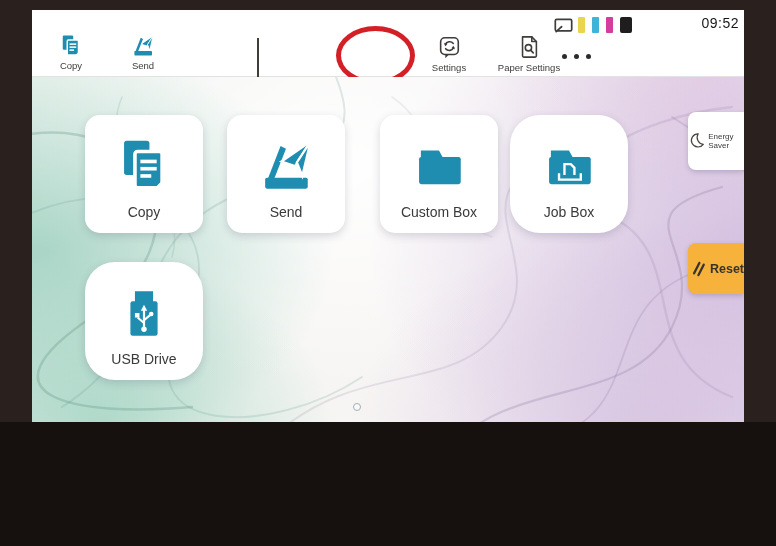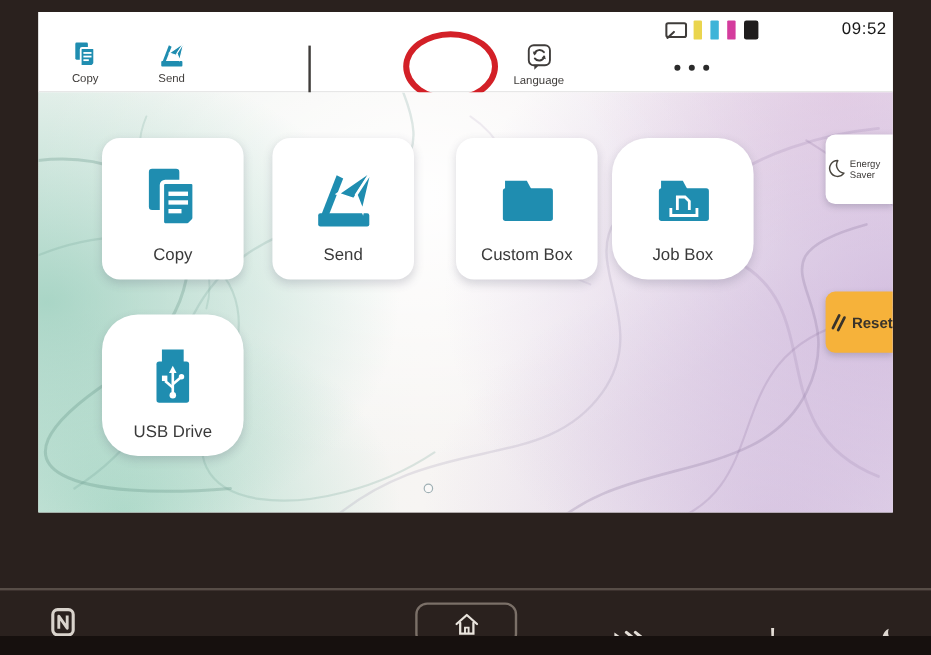--- a/index.html
+++ b/index.html
@@ -1,17 +1,17 @@
 <!DOCTYPE html>
 <html style="--teal: #1f8db0; --yellow: #f6b23a; --red: #d32027;"><head>
 <meta charset="utf-8">
 <style>
   html,body{margin:0;padding:0;background:#16100e;}
   *{box-sizing:border-box;font-family:"Liberation Sans",sans-serif;}
-  #stage{position:relative;width:776px;height:530px;background:#2a211e;overflow:hidden;margin:0 auto;}
+  #stage{position:relative;width:776px;height:422px;background:#2a211e;overflow:hidden;margin:0 auto;}
 
   
   #screen{position:absolute;left:32px;top:10px;width:712px;height:417px;background:#fff;}
 
   
   #header{position:absolute;left:0;top:0;width:712px;height:67px;background:#fff;border-bottom:1px solid #e2e2e2;}
   .time{position:absolute;right:5px;top:5px;font-size:14px;color:#181818;letter-spacing:.5px;}
   .cast{position:absolute;left:522px;top:8px;}
   .toner{position:absolute;top:7px;width:7px;height:16px;border-radius:1px;}
   .toner.k{width:12px;border-radius:2px;}
@@ -113,21 +113,30 @@
 
       <div class="hbtn" style="left:381px;width:72px">
         <svg width="26" height="26" viewBox="0 0 28 28">
           <rect x="5" y="4" width="19" height="18" rx="4.5" class="dk"></rect>
           <polygon points="10,21.5 10,26 14.5,21.5" fill="#3f3c3a"></polygon>
           <path d="M18.6 10.2 A5 5 0 0 0 10 11.5" class="dk" stroke-width="1.5"></path>
           <path d="M10.4 15.8 A5 5 0 0 0 19 14.5" class="dk" stroke-width="1.5"></path>
           <polygon points="8.6,9.5 10.2,13.3 12.4,10.6" fill="#3f3c3a"></polygon>
           <polygon points="20.4,16.5 18.8,12.7 16.6,15.4" fill="#3f3c3a"></polygon>
         </svg>
-        <span class="lbl">Language</span>
+        <span class="lbl">Settings</span>
+      </div>
+      <div class="hbtn" style="left:453px;width:88px">
+        <svg width="24" height="26" viewBox="0 0 26 28">
+          <path d="M6 3 H16 L21 8 V23.5 A1.5 1.5 0 0 1 19.5 25 H7.5 A1.5 1.5 0 0 1 6 23.5 Z" class="dk"></path>
+          <path d="M16 3 V8 H21" class="dk" stroke-width="1.4"></path>
+          <circle cx="12.4" cy="14.8" r="3.4" class="dk" stroke-width="1.6"></circle>
+          <path d="M14.8 17.4 L17.6 20.4" class="dk" stroke-width="1.9"></path>
+        </svg>
+        <span class="lbl">Paper Settings</span>
       </div>
 
       <div class="dots">
           <i></i>
           <i></i>
           <i></i>
         </div>
 
       <div class="red-ellipse"></div>
     </div>

